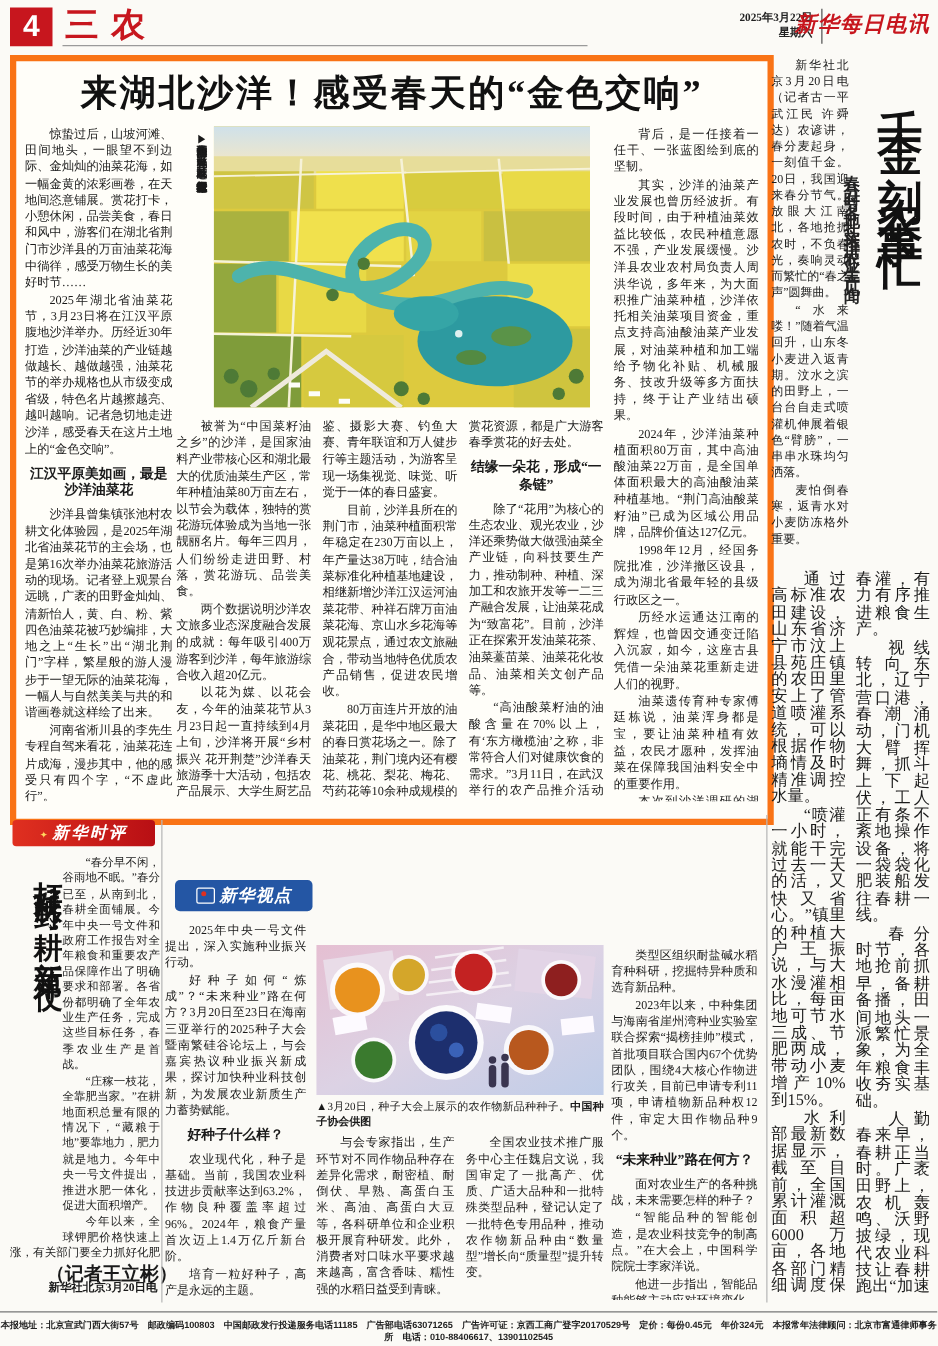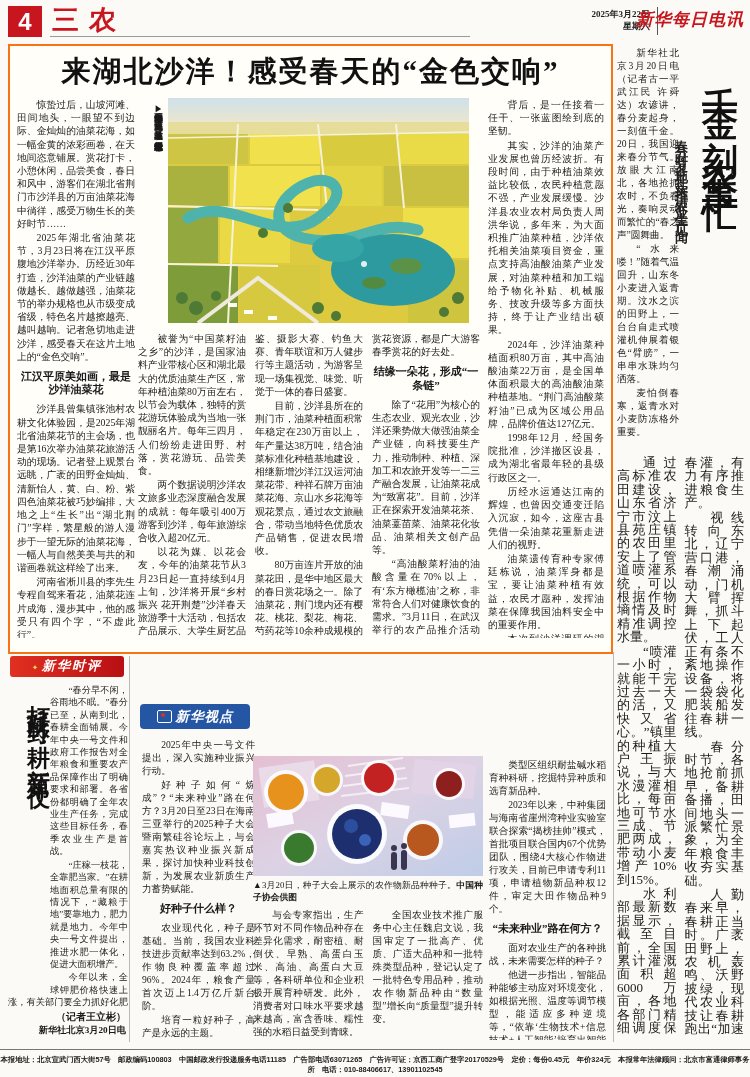--- a/index.html
+++ b/index.html
@@ -6,21 +6,21 @@
   body{width:750px;height:1077px;background:#fbfaf6;font-family:"Liberation Serif",serif;color:#1a1a1a;position:relative;overflow:hidden;}
   .abs{position:absolute;}
   
   .pagenum{left:8px;top:6px;width:34px;height:31px;background:#c7161e;color:#fff;font-size:24px;font-weight:bold;text-align:center;line-height:31px;font-family:"Liberation Sans",sans-serif;}
   .section-title{left:52px;top:2px;font-size:27px;font-weight:900;color:#c7161e;letter-spacing:10px;text-align:center;}
   .section-rule{left:50px;top:36px;width:420px;height:1px;background:#9a9a9a;}
   .date-block{right:100px;top:8px;text-align:right;font-size:9px;font-weight:bold;line-height:12px;color:#222;}
   .head-divider{right:92px;top:7px;width:1px;height:28px;background:#555;}
   .masthead{right:6px;top:8px;font-size:17px;font-weight:900;font-style:italic;color:#c7161e;letter-spacing:1px;}
   
-  .main-box{left:8px;top:44px;width:601px;height:606px;border:2px solid #f97316;background:#fffef9;}
+  .main-box{left:8px;top:44px;width:601px;height:606px;border:5px solid #f97316;background:#fffef9;}
   .main-headline{position:absolute;left:0;top:6px;width:100%;text-align:center;font-size:29px;font-weight:900;letter-spacing:2px;color:#111;}
   .mcol{position:absolute;overflow:hidden;font-size:9.8px;line-height:13.2px;}
   .mcol-left{left:7px;top:52px;width:118px;height:540px;}
   .mcol-right{left:478px;top:52px;width:116px;height:540px;}
   .mcol-mid{left:128px;top:286px;width:342px;height:308px;column-count:3;column-gap:9px;}
   .photo-wrap{position:absolute;left:158px;top:52px;width:301px;height:225px;}
   .vcaption{position:absolute;left:127px;top:52px;width:29px;height:225px;writing-mode:vertical-rl;font-size:8.6px;line-height:14px;overflow:hidden;}
   .vcaption .credit-v{font-weight:bold;}
   .para{text-indent:2em;text-align:justify;margin:0 0 1px 0;}
   .subhead{font-weight:bold;text-align:center;font-size:11px;margin:7px 0 6px 0;text-indent:0;}
@@ -29,30 +29,30 @@
   .v-headline{position:absolute;right:0px;top:14px;height:440px;writing-mode:vertical-rl;font-size:36px;font-weight:900;letter-spacing:18px;color:#111;}
   .v-subtitle{position:absolute;right:54px;top:86px;height:310px;writing-mode:vertical-rl;font-size:13px;font-weight:bold;letter-spacing:6px;color:#222;}
   .r-topcol{position:absolute;left:0;top:2px;width:62px;height:404px;overflow:hidden;font-size:9.6px;line-height:13px;}
   .r-bottom{position:absolute;left:0;top:412px;width:127px;height:588px;overflow:hidden;font-size:13px;line-height:13.4px;column-count:2;column-gap:8px;}
   
   .commentary{left:8px;top:656px;width:120px;height:386px;}
   .pl-badge{position:absolute;left:2px;top:0;width:114px;height:21px;background:linear-gradient(90deg,#e03020,#b80f14);color:#fff;font-weight:bold;font-style:italic;font-size:13px;text-align:center;line-height:21px;letter-spacing:2px;border-radius:3px;font-family:Liberation Mono, monospace;}
   .pl-badge .flame{color:#ffd75e;font-style:normal;font-size:10px;margin-right:2px;}
   .cm-body{position:absolute;left:0;top:28px;width:120px;height:324px;overflow:hidden;font-size:9.2px;line-height:12.4px;color:#222;}
   .cm-headline{float:left;width:36px;height:300px;writing-mode:vertical-rl;font-size:23px;font-weight:900;letter-spacing:6px;margin:2px 6px 4px 0;color:#111;}
-  .cm-byline{position:absolute;left:0;top:354px;width:118px;text-align:right;font-weight:bold;font-size:10px;}
+  .cm-byline{position:absolute;left:16px;top:354px;width:118px;text-align:right;font-weight:bold;font-size:15px;}
   .cm-dateline{position:absolute;left:0;top:368px;width:118px;text-align:right;font-weight:bold;font-size:9.2px;}
   
   .seed{left:132px;top:652px;width:479px;height:390px;}
   .seed-headline{position:absolute;left:0;top:2px;width:100%;text-align:center;font-size:25px;font-weight:900;letter-spacing:2px;color:#111;}
   .vp-badge{position:absolute;left:8px;top:52px;width:110px;height:25px;background:#2456a4;border-radius:4px;color:#fff;display:flex;align-items:center;justify-content:center;font-weight:bold;font-style:italic;font-size:13.5px;letter-spacing:1px;text-align:right;}
   .vp-icon{width:13px;height:11px;border:1.5px solid #fff;border-radius:2px;margin-right:4px;position:relative;font-style:normal;}
   .vp-icon::after{content:"";position:absolute;left:3.2px;top:2.2px;width:4px;height:4px;border-radius:50%;background:#e03020;}
   .scol{position:absolute;overflow:hidden;font-size:9.6px;line-height:13px;}
-  .scol1{left:10px;top:86px;width:113px;height:302px;}
+  .scol1{left:0;top:86px;width:113px;height:302px;}
   .scol-mid{left:121px;top:256px;width:230px;height:132px;column-count:2;column-gap:9px;}
   .scol4{left:357px;top:106px;width:117px;height:282px;}
   .seed-photo{position:absolute;left:121px;top:104px;width:230px;height:120px;}
   .seed-caption{position:absolute;left:121px;top:227px;width:230px;font-size:8.8px;line-height:12px;text-align:justify;}
   .seed-caption b{font-weight:bold;}
   
   .vline{width:1px;background:#b8b8b8;}
   .footer-rule{left:0;top:1049px;width:750px;height:1px;background:#777;}
   .footer{left:0;top:1055px;width:750px;text-align:center;font-size:7.3px;font-weight:bold;color:#222;font-family:"Liberation Sans",sans-serif;}
   svg{display:block;}
@@ -258,20 +258,21 @@
 
   <div class="scol scol-mid">
       <div class="para">与会专家指出，生产环节对不同作物品种存在差异化需求，耐密植、耐倒伏、早熟、高蛋白玉米、高油、高蛋白大豆等，各科研单位和企业积极开展育种研发。此外，消费者对口味水平要求越来越高，富含香味、糯性强的水稻日益受到青睐。</div>
       <div class="para">全国农业技术推广服务中心主任魏启文说，我国审定了一批高产、优质、广适大品种和一批特殊类型品种，登记认定了一批特色专用品种，推动农作物新品种由“数量型”增长向“质量型”提升转变。</div>
     </div>
   <div class="scol scol4">
       <div class="para">类型区组织耐盐碱水稻育种科研，挖掘特异种质和选育新品种。</div>
       <div class="para">2023年以来，中种集团与海南省崖州湾种业实验室联合探索“揭榜挂帅”模式，首批项目联合国内67个优势团队，围绕4大核心作物进行攻关，目前已申请专利11项，申请植物新品种权12件，审定大田作物品种9个。</div>
       <div class="subhead">“未来种业”路在何方？</div>
       <div class="para">面对农业生产的各种挑战，未来需要怎样的种子？</div>
+      <div class="para">“智能品种的智能创造，是农业科技竞争的制高点。”在大会上，中国科学院院士李家洋说。</div>
       <div class="para">他进一步指出，智能品种能够主动应对环境变化，如根据光照、温度等调节模型，能适应多种逆境等，“依靠‘生物技术+信息技术+人工智能’培育出智能品种，实现增产增效，减少投入和损耗。”</div>
     </div>
 </div>
 
 <div class="abs vline" style="left:129px;top:656px;height:386px;"></div>
 <div class="abs vline" style="left:613px;top:652px;height:390px;"></div>
 
 <div class="abs footer-rule"></div>
 <div class="abs footer">本报地址：北京宣武门西大街57号　邮政编码100803　中国邮政发行投递服务电话11185　广告部电话63071265　广告许可证：京西工商广登字20170529号　定价：每份0.45元　年价324元　本报常年法律顾问：北京市富通律师事务所　电话：010-88406617、13901102545</div>
 

